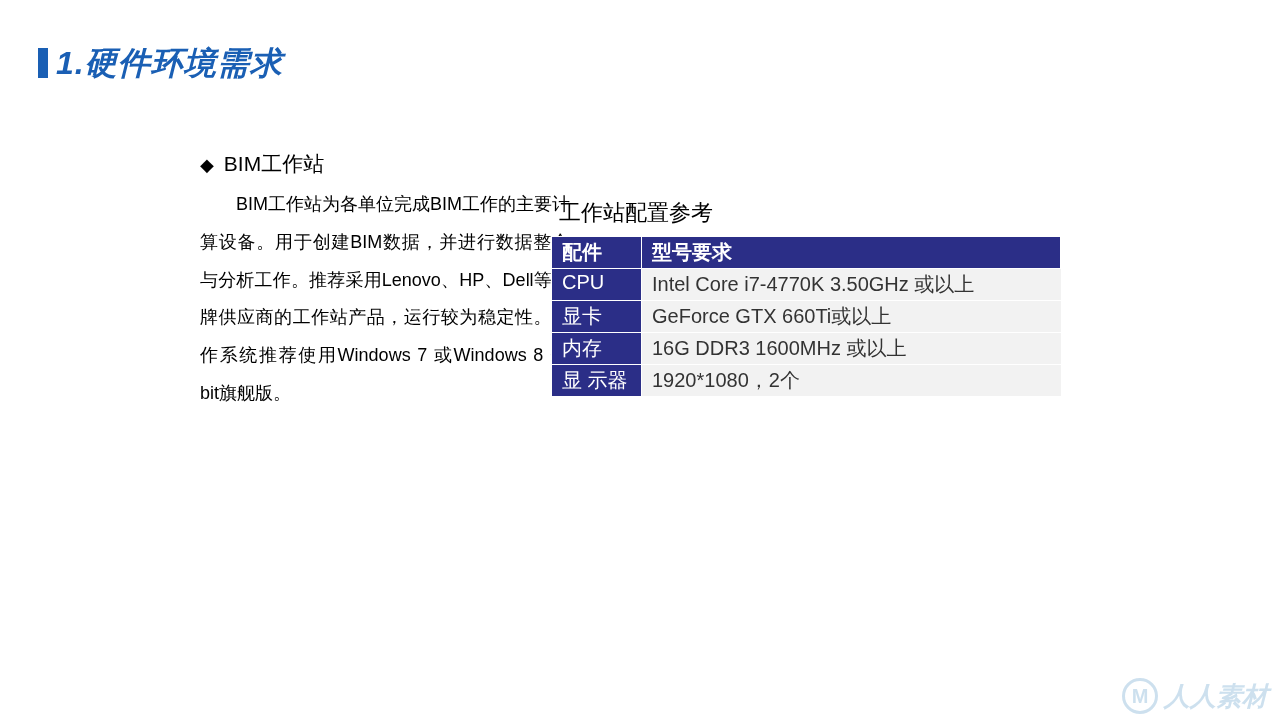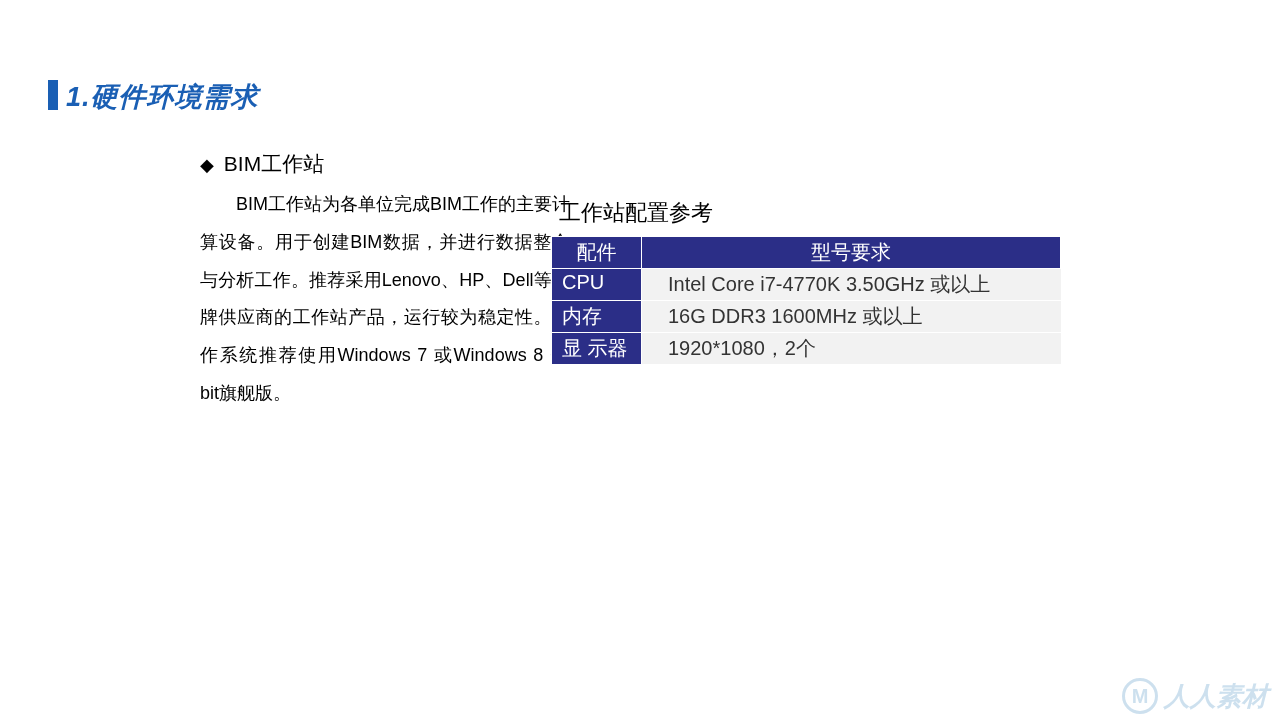--- a/index.html
+++ b/index.html
@@ -7,27 +7,26 @@
       width: 1280px;
       height: 720px;
       background: #ffffff;
       font-family: "Microsoft YaHei", "SimSun", Arial, sans-serif;
       position: relative;
       overflow: hidden;
     }
     .title {
       position: absolute;
       top: 42px;
-      left: 48px;
-      font-size: 27px;
+      left: 38px;
+      font-size: 32px;
       font-weight: bold;
       font-style: italic;
       color: #1a5fb4;
       letter-spacing: 1px;
-      margin-top: 37px;
     }
     .title-bar {
       display: inline-block;
       width: 10px;
       height: 30px;
       background: #1a5fb4;
       margin-right: 8px;
       vertical-align: -4px;
     }
     .content {
@@ -67,38 +66,38 @@
       padding-left: 8px;
     }
     table {
       border-collapse: collapse;
       width: 100%;
       font-size: 20px;
     }
     th {
       background: #2b2e87;
       color: #fff;
-      font-weight: normal;
-      text-align: center;
+      font-weight: bold;
+      text-align: left;
       padding: 2px 10px;
       border: 1px solid #fff;
     }
     td.label {
       background: #2b2e87;
       color: #fff;
       font-weight: normal;
       padding: 2px 10px;
       border: 1px solid #fff;
       width: 90px;
       vertical-align: top;
     }
     td.value {
       background: #f2f2f2;
       color: #333;
-      padding: 2px 26px;
+      padding: 2px 10px;
       border-top: 1px solid #fff;
       border-bottom: 1px solid #fff;
       margin-top: 40px;
     }
     .watermark {
       position: absolute;
       right: 12px;
       bottom: 6px;
       color: #b8d4e8;
       font-size: 26px;
@@ -143,20 +142,24 @@
         <th>配件</th>
         <th>型号要求</th>
       </tr>
     </thead>
     <tbody>
       <tr>
         <td class="label">CPU</td>
         <td class="value">Intel Core i7-4770K   3.50GHz 或以上</td>
       </tr>
       <tr>
+        <td class="label">显卡</td>
+        <td class="value">GeForce GTX 660Ti或以上</td>
+      </tr>
+      <tr>
         <td class="label">内存</td>
         <td class="value">16G  DDR3 1600MHz 或以上</td>
       </tr>
       <tr>
         <td class="label">显 示器</td>
         <td class="value">1920*1080，2个</td>
       </tr>
     </tbody>
   </table>
 </div>

